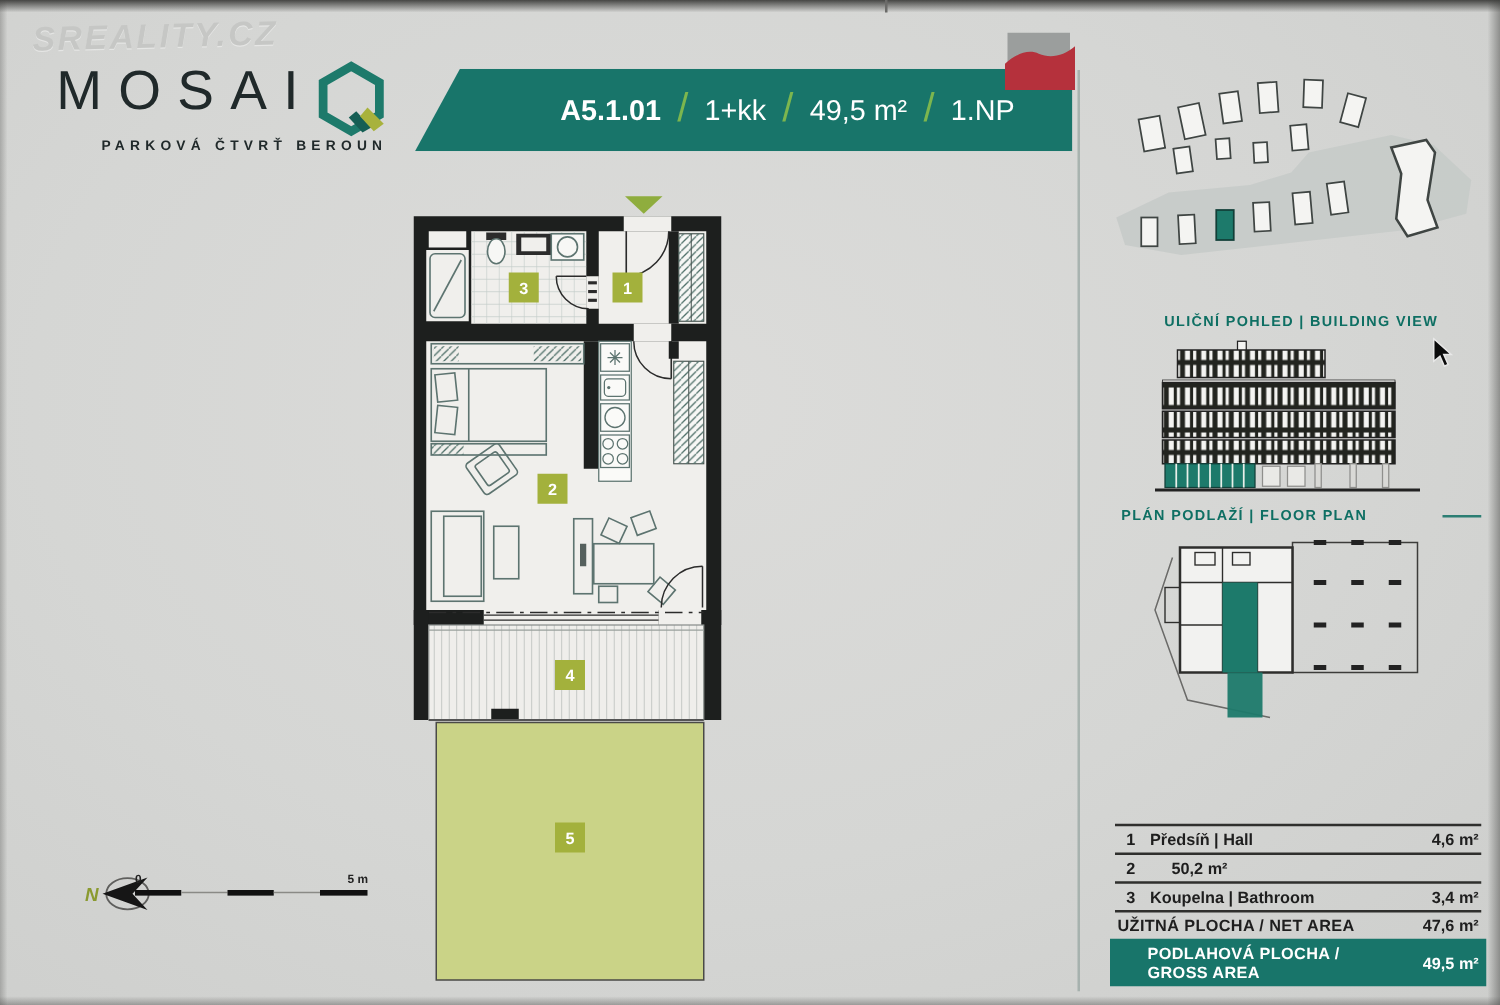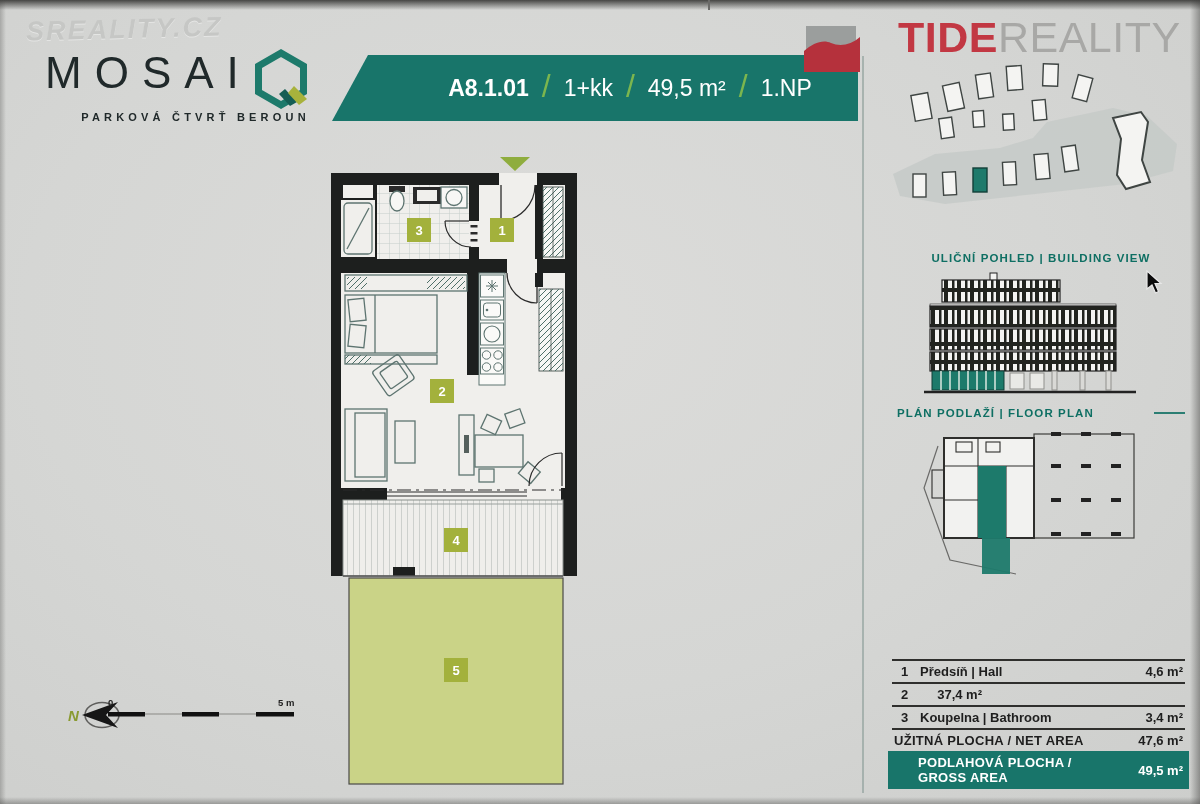--- a/index.html
+++ b/index.html
@@ -95,38 +95,35 @@
       <svg width="58" height="62" viewBox="0 0 58 62">
         <polygon points="29,5 51.5,18 51.5,44 29,57 6.5,44 6.5,18" fill="none" stroke="#1d7a6b" stroke-width="7"></polygon>
         <polygon points="33,41 45,54 38,58 27,46" fill="#155e54"></polygon>
         <polygon points="42,38 55,51 47,57 36,45" fill="#a8b23c"></polygon>
       </svg>
     </div>
     <div class="mosaiq-sub">PARKOVÁ ČTVRŤ BEROUN</div>
   </div>
 
   <div class="banner">
-    <span class="b-strong">A8.1.01</span>
+    <span class="b-strong">A5.1.01</span>
     <span class="b-slash">/</span>
     <span>1+kk</span>
     <span class="b-slash">/</span>
     <span>49,5 m²</span>
     <span class="b-slash">/</span>
     <span>1.NP</span>
   </div>
 
   <div class="tide">
     <div class="tide-icon-wrap">
       <svg width="56" height="50" viewBox="0 0 56 50">
         <rect x="2" y="0" width="50" height="26" fill="#9b9e9d"></rect>
         <path d="M0,25 C9,17 19,13 27,17 C36,21 47,19 56,11 L56,46 L0,46 Z" fill="#b5313c"></path>
       </svg>
-    </div>
-    <div class="tide-text">
-      <span class="tide-red">TIDE</span><span class="tide-gray">REALITY</span>
     </div>
   </div>
 
   <div class="vdivider"></div>
 
   <div class="plan-wrap">
   <svg width="250" height="640" viewBox="0 0 250 640">
     <defs>
       <pattern id="tiles" width="10" height="10" patternUnits="userSpaceOnUse">
         <path d="M10 0 H0 V10" fill="none" stroke="#c3cdc9" stroke-width="1"></path>
@@ -392,21 +389,21 @@
   </div>
 
   <div class="areas-table">
     <div class="trow">
       <span class="tnum">1</span>
       <span class="tname">Předsíň | Hall</span>
       <span class="tval">4,6 m²</span>
     </div>
     <div class="trow">
       <span class="tnum">2</span>
-      <span class="tval">37,4 m²</span>
+      <span class="tval">50,2 m²</span>
     </div>
     <div class="trow">
       <span class="tnum">3</span>
       <span class="tname">Koupelna | Bathroom</span>
       <span class="tval">3,4 m²</span>
     </div>
     <div class="trow sum">
       <span class="tname">UŽITNÁ PLOCHA / NET AREA</span>
       <span class="tval">47,6 m²</span>
     </div>

